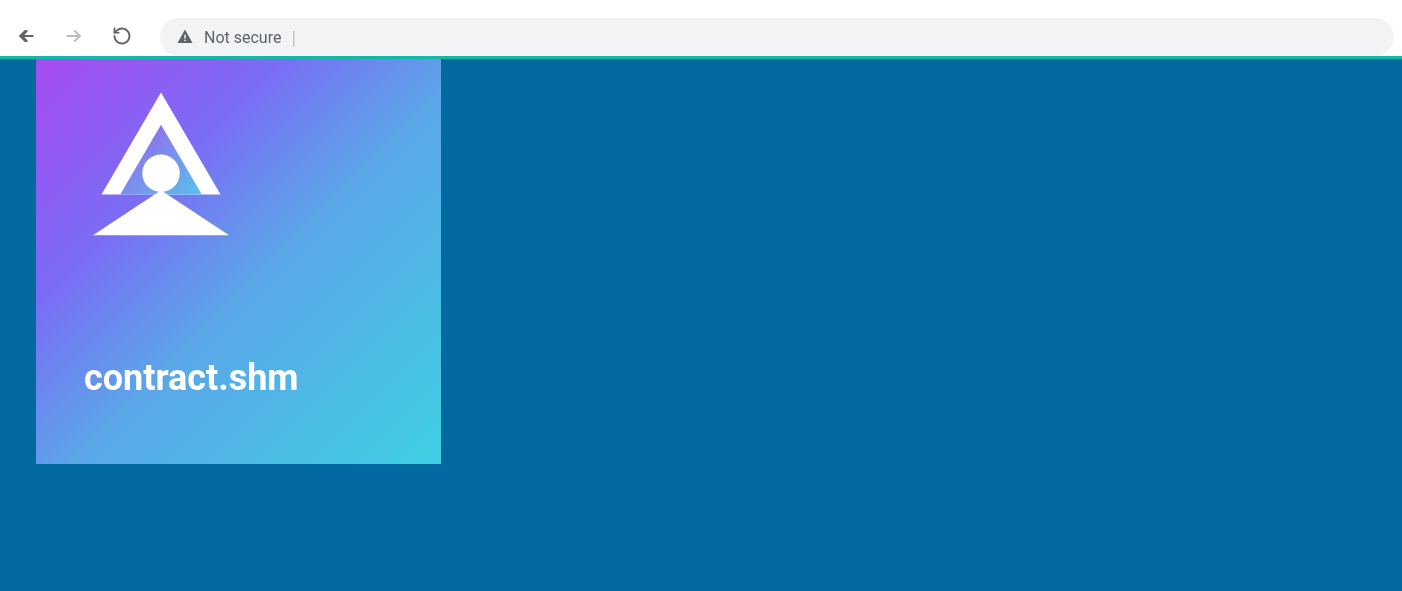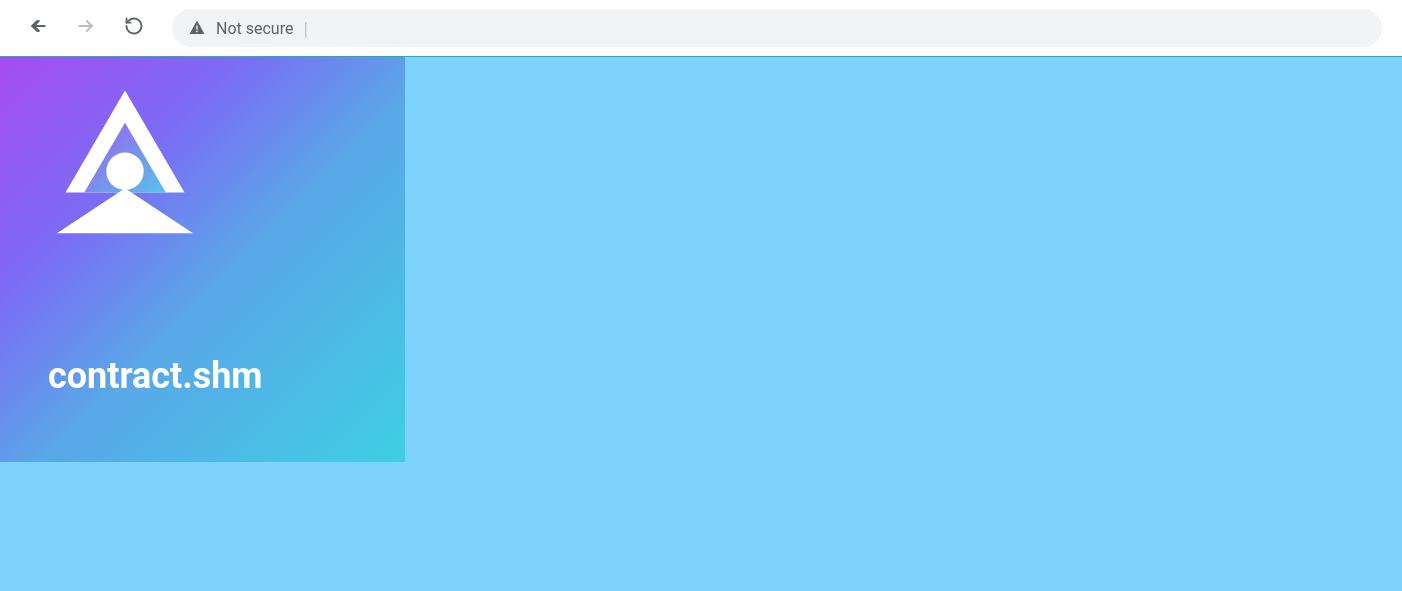--- a/index.html
+++ b/index.html
@@ -10,22 +10,22 @@
     body {
       font-family: -apple-system, BlinkMacSystemFont, "Segoe UI", Roboto, Arial, sans-serif;
       background: #ffffff;
       width: 1402px;
       height: 591px;
       overflow: hidden;
     }
     .toolbar {
       height: 56px;
       display: flex;
-      align-items: center;
-      padding: 0 20px;
+      align-items: flex-end;
+      padding: 0 8px;
       gap: 12px;
       background: #ffffff;
     }
     .nav-btn {
       width: 36px;
       height: 36px;
       display: flex;
       align-items: center;
       justify-content: center;
       border-radius: 50%;
@@ -75,25 +75,26 @@
     }
     .url-text {
       color: #5f6368;
       overflow: hidden;
       text-overflow: ellipsis;
     }
     .url-text .scheme {
       color: #202124;
     }
     .content-area {
-      border-top: 1px solid #14b8a6;
+      border-top: 3px solid #14b8a6;
       width: 100%;
       height: calc(591px - 56px);
-      background: #7dd3fc;
+      background: #0369a1;
       position: relative;
+      padding-left: 36px;
     }
     .svg-tile {
       width: 405px;
       height: 405px;
       background: linear-gradient(135deg, #a64cf0 0%, #7b6cf5 30%, #5aa7e8 55%, #3ecfe3 100%);
       display: flex;
       flex-direction: column;
       justify-content: space-between;
       padding: 20px 30px 30px 30px;
     }

